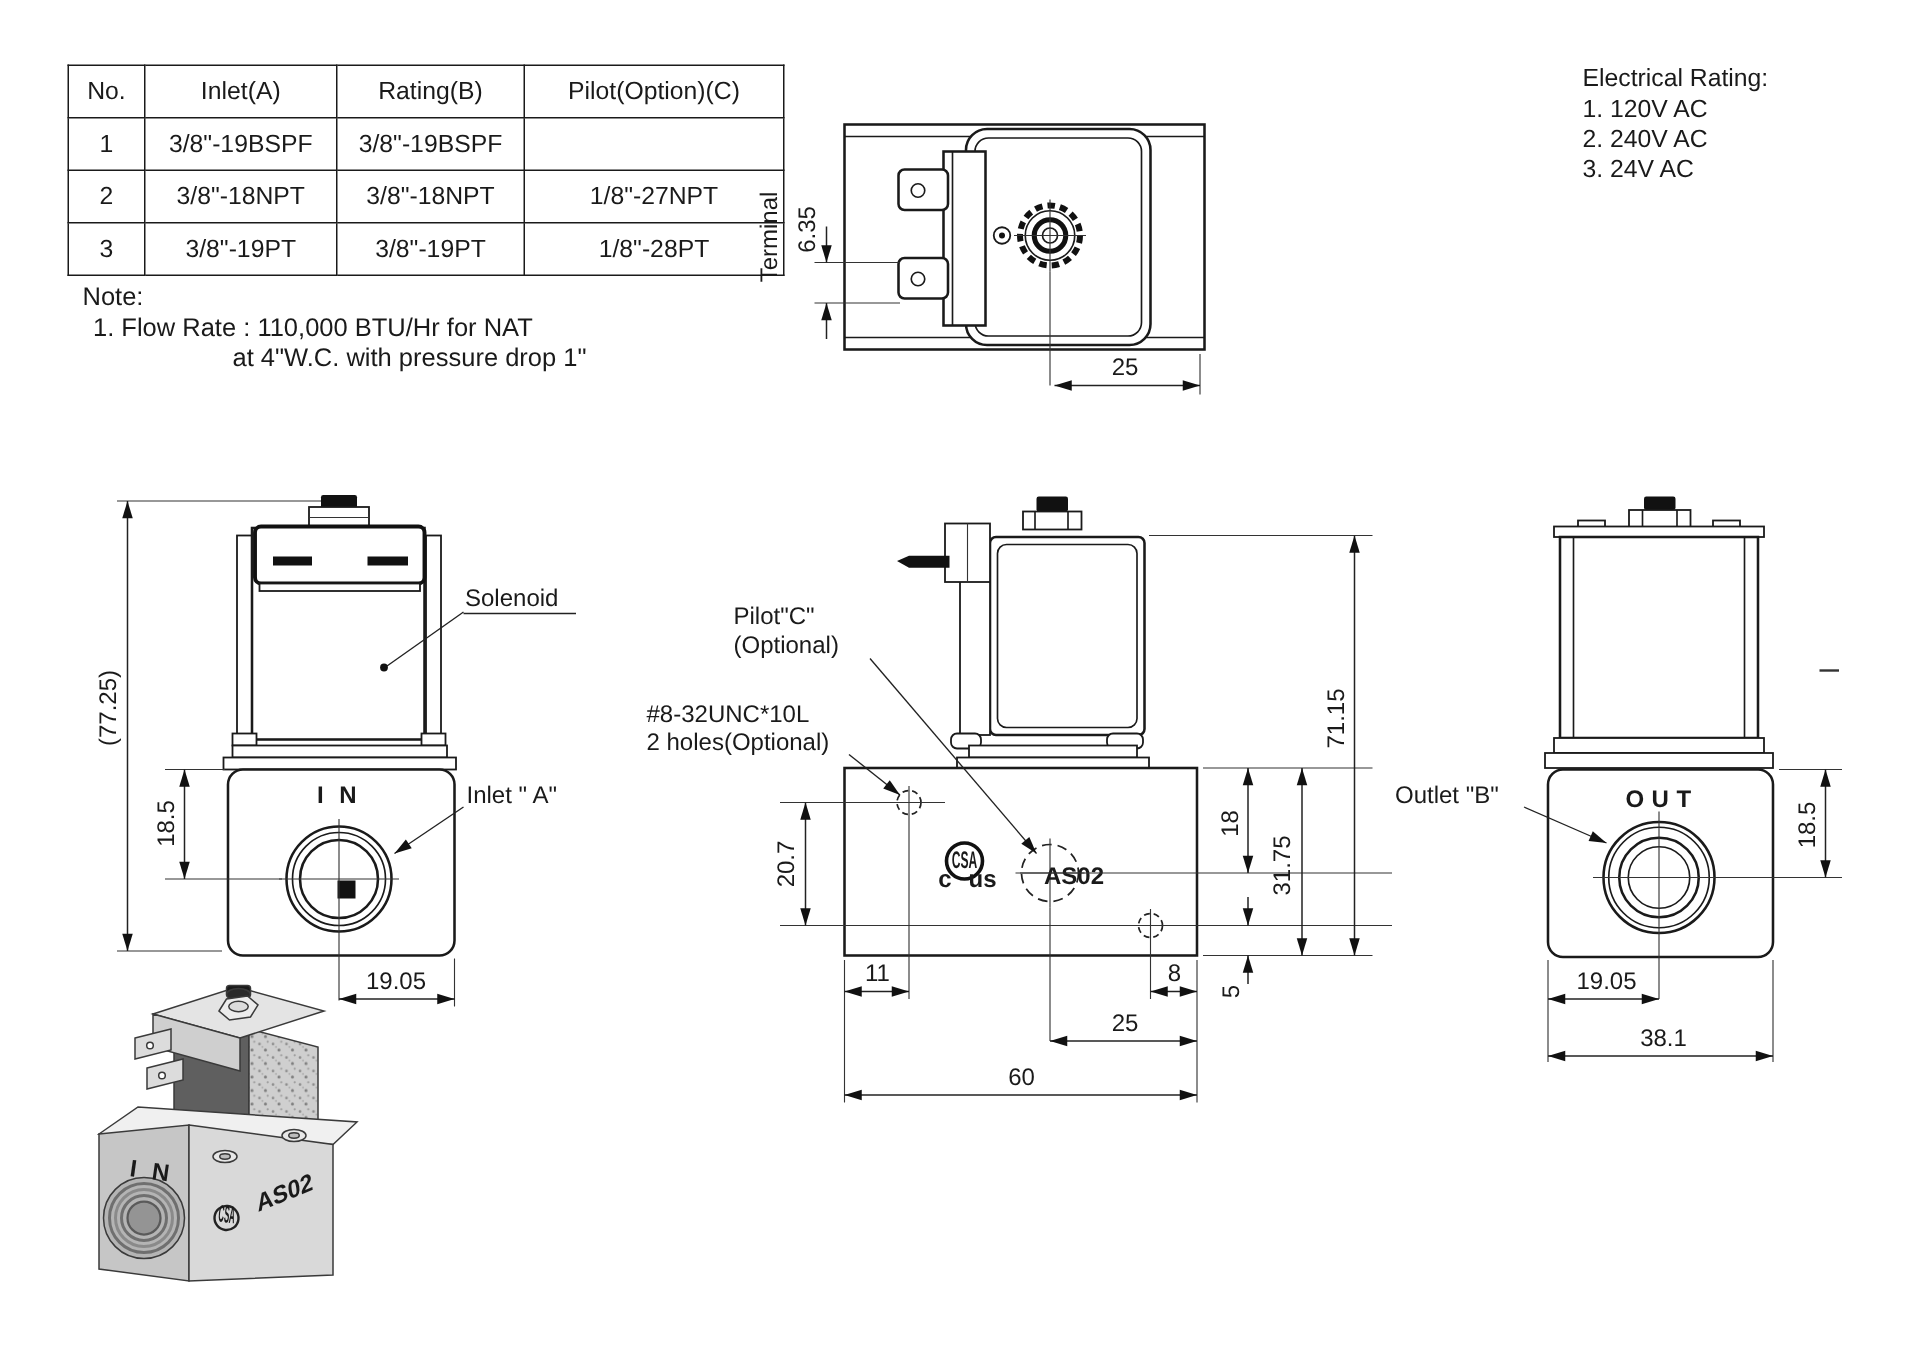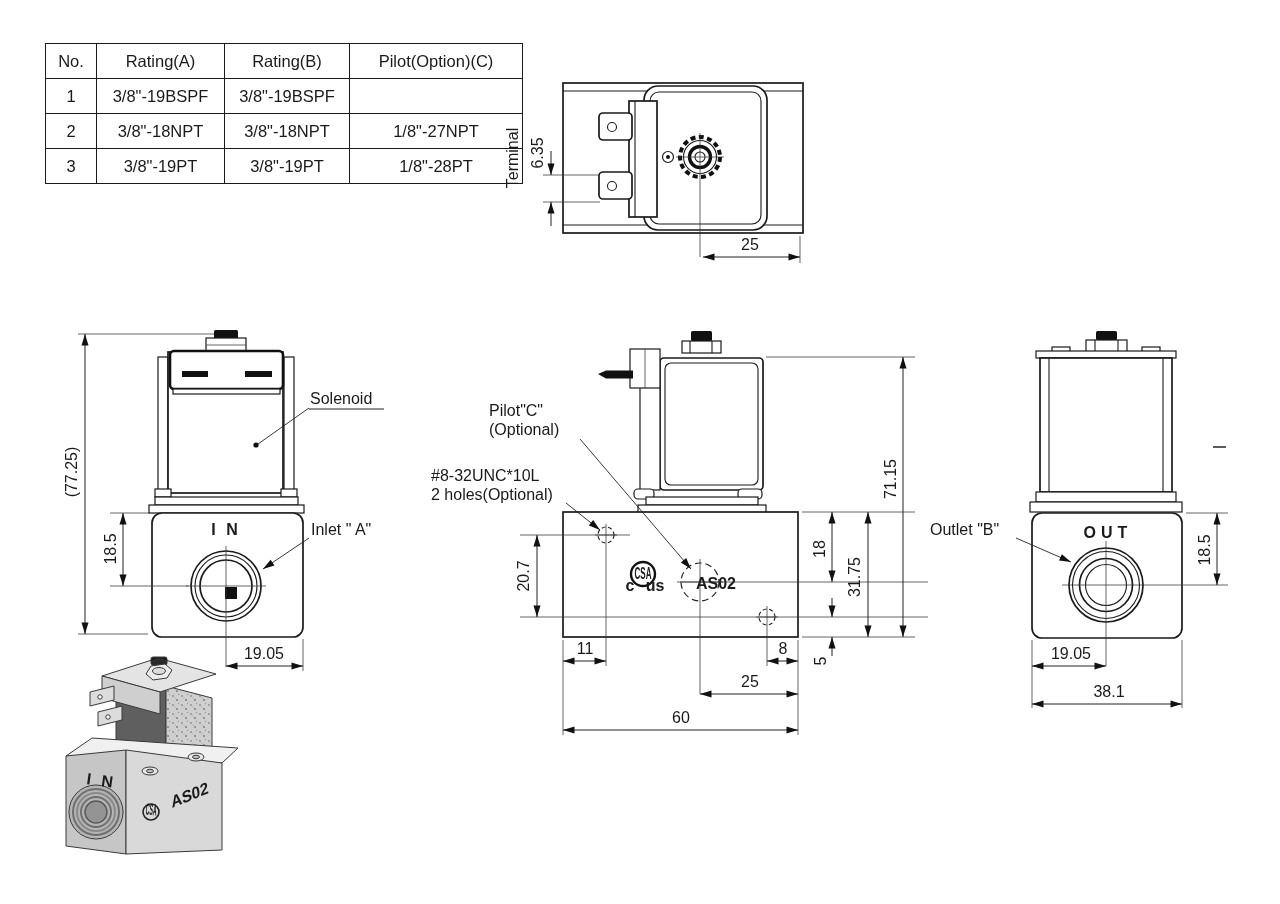--- a/index.html
+++ b/index.html
@@ -34,21 +34,21 @@
 </style>
 </head>
 <body>
 
 <div class="canvas">
 
   <table class="spec">
     <tbody>
         <tr>
       <td class="c0">No.</td>
-      <td class="c1">Rating(A)</td>
+      <td class="c1">Inlet(A)</td>
       <td class="c2">Rating(B)</td>
       <td class="c3">Pilot(Option)(C)</td>
     </tr>
     <tr>
       <td>1</td>
       <td>3/8"-19BSPF</td>
       <td>3/8"-19BSPF</td>
       <td></td>
     </tr>
     <tr>
@@ -59,21 +59,32 @@
     </tr>
     <tr>
       <td>3</td>
       <td>3/8"-19PT</td>
       <td>3/8"-19PT</td>
       <td>1/8"-28PT</td>
     </tr>
   </tbody>
     </table>
 
-
+  <div class="note">
+    <div>Note:</div>
+    <div class="n1">1. Flow Rate : 110,000 BTU/Hr for NAT</div>
+    <div class="n2">at 4"W.C. with  pressure drop 1"</div>
+  </div>
+
+  <div class="elec">
+    <div class="t">Electrical Rating:</div>
+    <div>1. 120V AC</div>
+    <div>2. 240V AC</div>
+    <div>3. 24V AC</div>
+  </div>
 
   <svg width="1280" height="904" viewBox="0 0 1280 904">
     <defs>
       <marker id="ae" markerWidth="13" markerHeight="9" refX="12" refY="4.5" orient="auto-start-reverse" markerUnits="userSpaceOnUse">
         <path d="M0.5,1 L12,4.5 L0.5,8 z" fill="#111"></path>
       </marker>
       <pattern id="speck" width="9" height="9" patternUnits="userSpaceOnUse">
         <rect width="9" height="9" fill="#cfcfcf"></rect>
         <circle cx="2" cy="3" r="0.9" fill="#8d8d8d"></circle>
         <circle cx="6" cy="7" r="1.0" fill="#7f7f7f"></circle>

